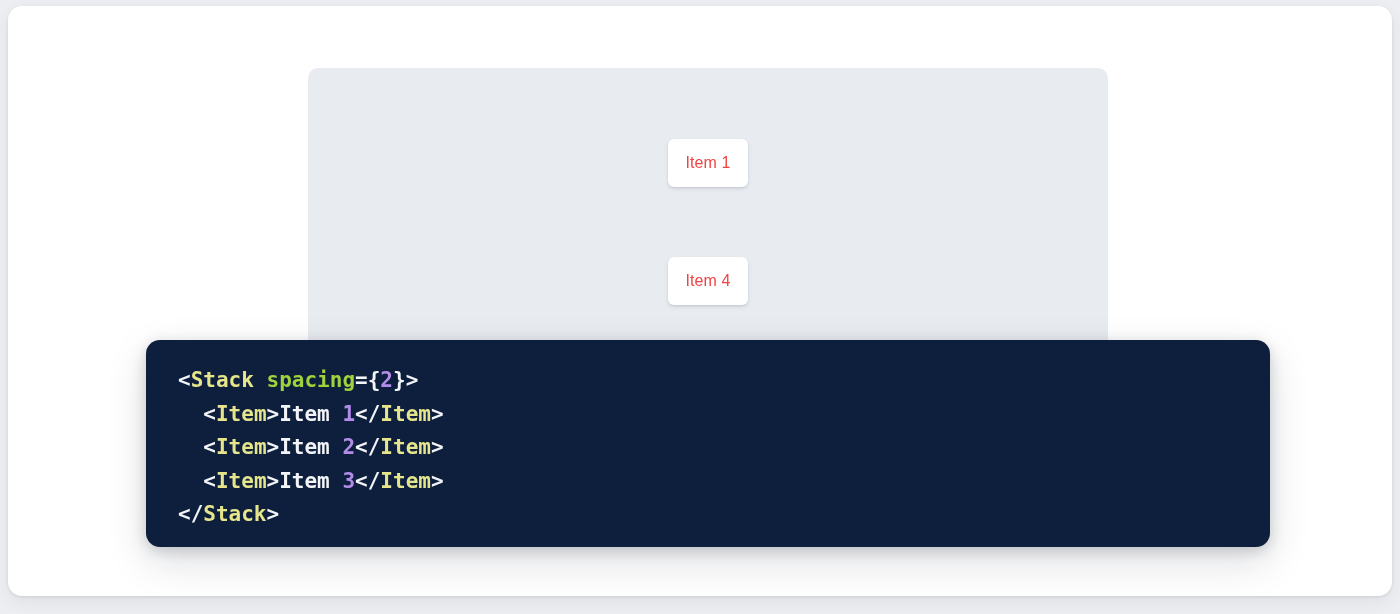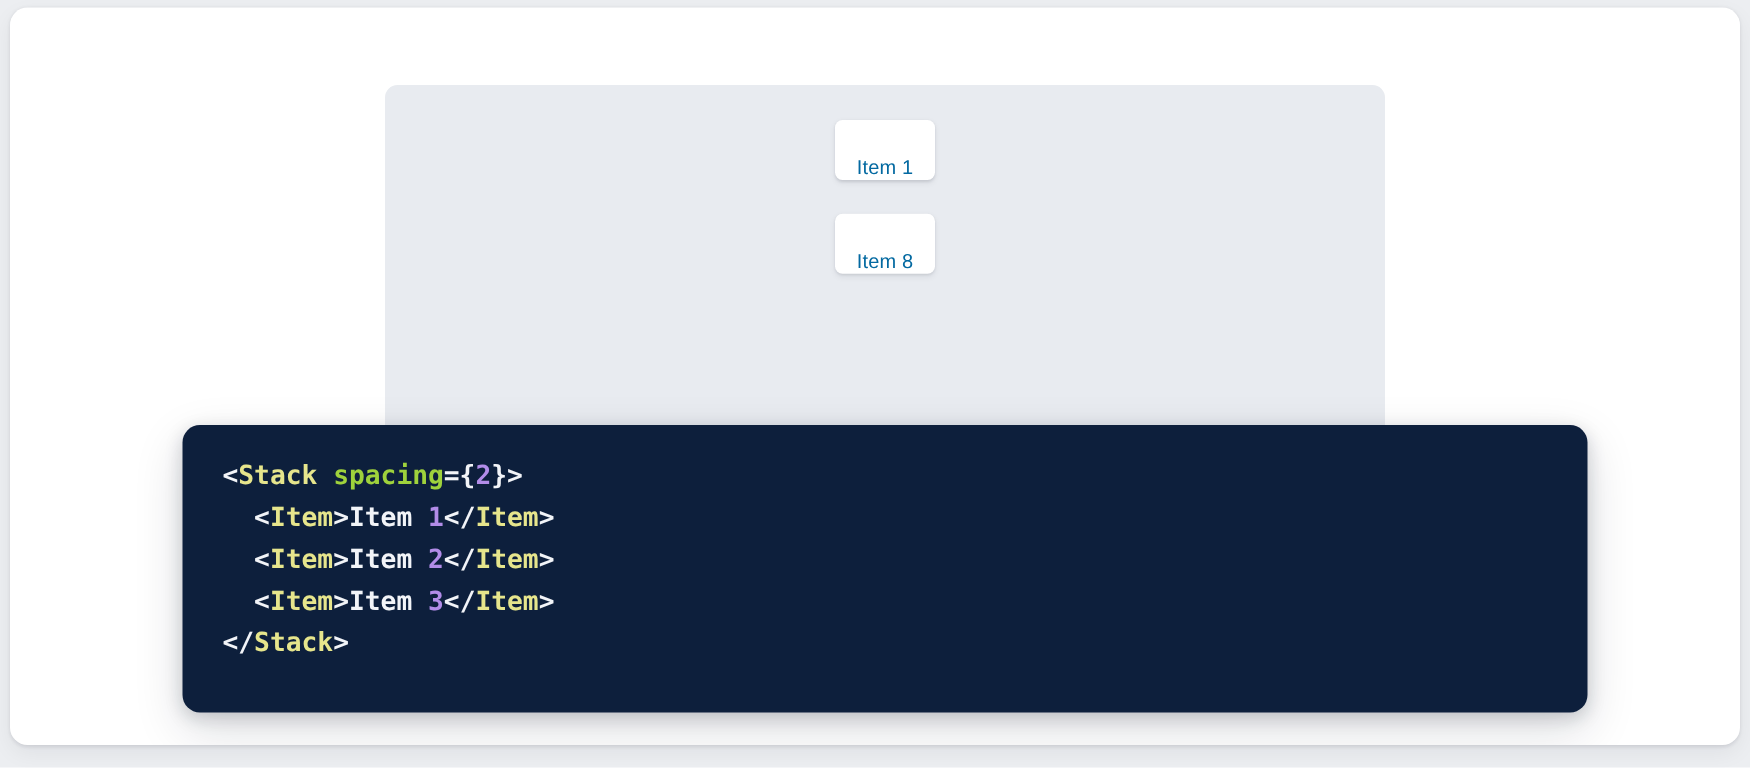--- a/index.html
+++ b/index.html
@@ -53,37 +53,38 @@
     box-sizing: border-box;
     gap: 27px;
   }
 
   .stack-item {
     width: 80px;
     height: 48px;
     background: #ffffff;
     border-radius: 6px;
     display: flex;
-    align-items: flex-end;
+    align-items: center;
     justify-content: center;
     font-size: 16px;
-    color: #0369a1;
+    color: #ef4444;
     letter-spacing: 0.1px;
     box-shadow: 0 1px 2px rgba(16, 24, 40, 0.10),
                 0 2px 5px rgba(16, 24, 40, 0.07);
     box-sizing: border-box;
+    margin-top: 43px;
   }
 
   
   #code-block {
     position: absolute;
     left: 138px;
     top: 334px;
     width: 1124px;
-    height: 230px;
+    height: 207px;
     background: #0d1f3c;
     border-radius: 14px;
     box-shadow: 0 4px 14px rgba(16, 24, 40, 0.18),
                 0 14px 40px rgba(16, 24, 40, 0.14);
     box-sizing: border-box;
     padding: 24px 17px 0 32px;
     overflow: hidden;
   }
 
   #code-content {
@@ -105,21 +106,21 @@
 <body>
 
 <div id="app-card">
 
   <div id="preview-panel">
     <div id="stack-container">
         <div class="stack-item">
           <span>Item 1</span>
         </div>
         <div class="stack-item">
-          <span>Item 8</span>
+          <span>Item 4</span>
         </div>
       </div>
   </div>
 
   <div id="code-block">
     <div id="code-content"><div><span class="tok-punct">&lt;</span><span class="tok-tag">Stack</span><span class="tok-punct"> </span><span class="tok-attr">spacing</span><span class="tok-punct">={</span><span class="tok-num">2</span><span class="tok-punct">}&gt;</span></div><div><span>  </span><span class="tok-punct">&lt;</span><span class="tok-tag">Item</span><span class="tok-punct">&gt;</span><span class="tok-text">Item </span><span class="tok-num">1</span><span class="tok-punct">&lt;/</span><span class="tok-tag">Item</span><span class="tok-punct">&gt;</span></div><div><span>  </span><span class="tok-punct">&lt;</span><span class="tok-tag">Item</span><span class="tok-punct">&gt;</span><span class="tok-text">Item </span><span class="tok-num">2</span><span class="tok-punct">&lt;/</span><span class="tok-tag">Item</span><span class="tok-punct">&gt;</span></div><div><span>  </span><span class="tok-punct">&lt;</span><span class="tok-tag">Item</span><span class="tok-punct">&gt;</span><span class="tok-text">Item </span><span class="tok-num">3</span><span class="tok-punct">&lt;/</span><span class="tok-tag">Item</span><span class="tok-punct">&gt;</span></div><div><span class="tok-punct">&lt;/</span><span class="tok-tag">Stack</span><span class="tok-punct">&gt;</span></div></div>
   </div>
 
 </div>
 

